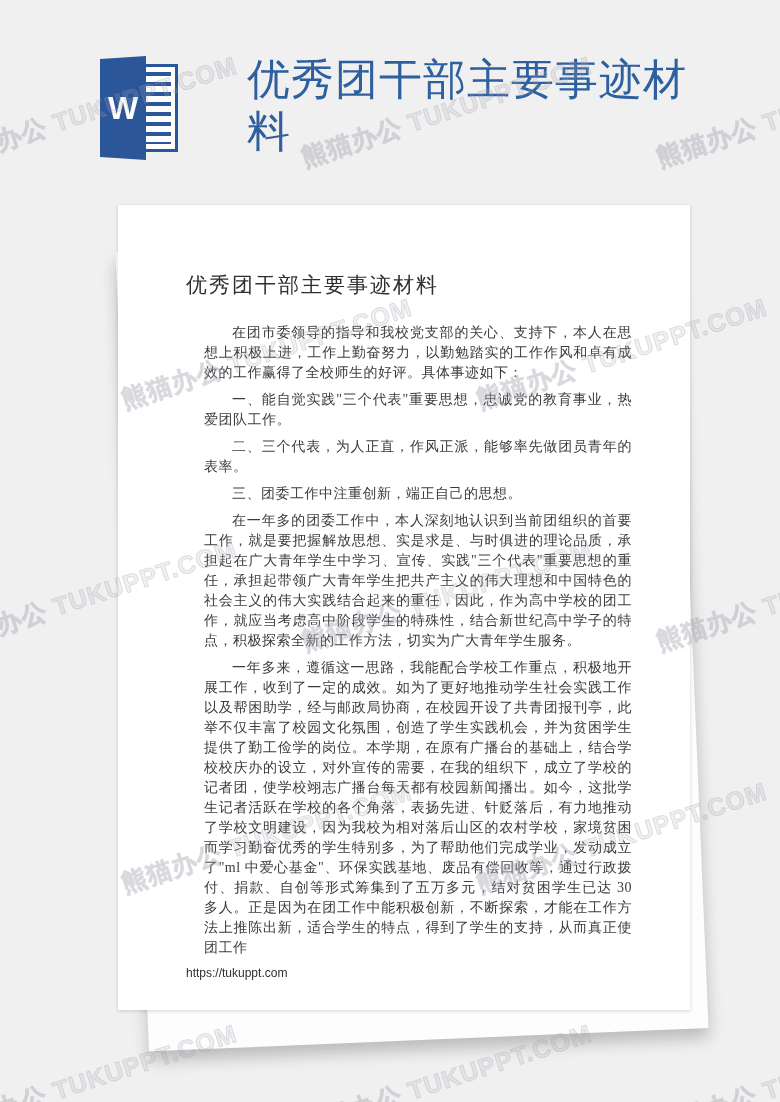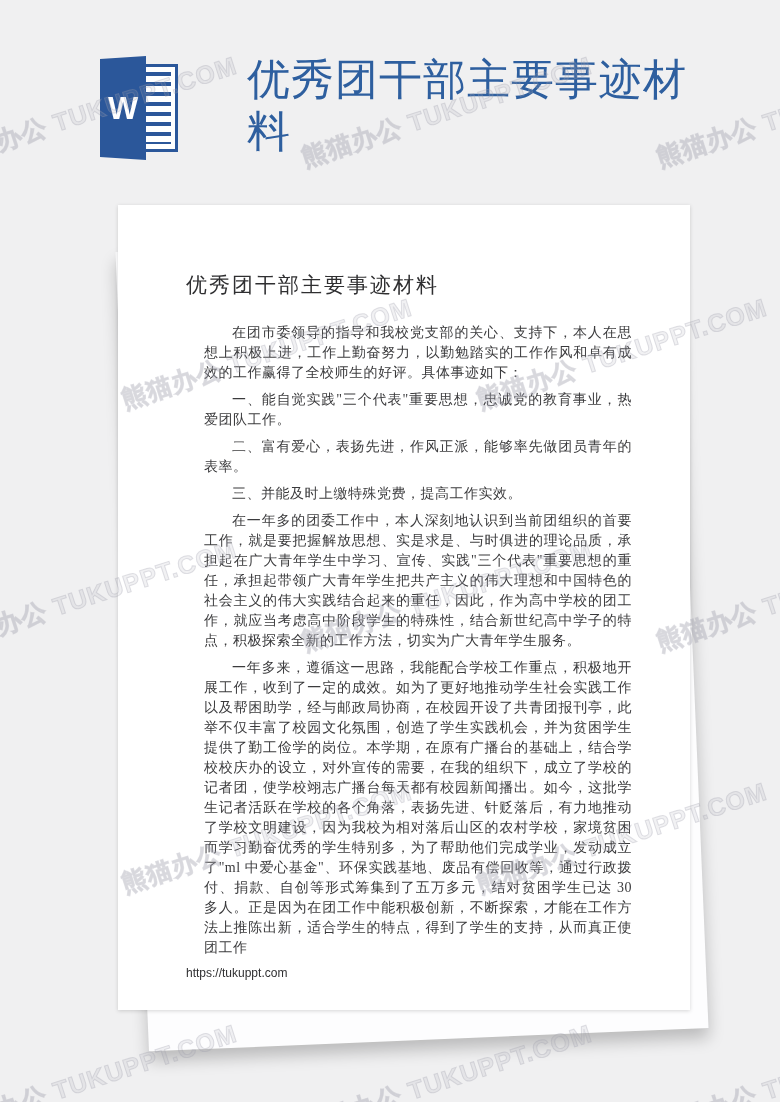--- a/index.html
+++ b/index.html
@@ -97,22 +97,22 @@
 </div>
 <h1 class="page-title">优秀团干部主要事迹材料</h1>
 
 <div class="sheet-behind"></div>
 
 <div class="sheet">
   <h2 class="doc-heading">优秀团干部主要事迹材料</h2>
   <div class="doc-body">
       <p class="para">在团市委领导的指导和我校党支部的关心、支持下，本人在思想上积极上进，工作上勤奋努力，以勤勉踏实的工作作风和卓有成效的工作赢得了全校师生的好评。具体事迹如下：</p>
       <p class="para">一、能自觉实践"三个代表"重要思想，忠诚党的教育事业，热爱团队工作。</p>
-      <p class="para">二、富有爱心，表扬先进，作风正派，能够率先做团员青年的表率。</p>
-      <p class="para">三、并能及时上缴特殊党费，提高工作实效。</p>
+      <p class="para">二、三个代表，为人正直，作风正派，能够率先做团员青年的表率。</p>
+      <p class="para">三、团委工作中注重创新，端正自己的思想。</p>
       <p class="para">在一年多的团委工作中，本人深刻地认识到当前团组织的首要工作，就是要把握解放思想、实是求是、与时俱进的理论品质，承担起在广大青年学生中学习、宣传、实践"三个代表"重要思想的重任，承担起带领广大青年学生把共产主义的伟大理想和中国特色的社会主义的伟大实践结合起来的重任，因此，作为高中学校的团工作，就应当考虑高中阶段学生的特殊性，结合新世纪高中学子的特点，积极探索全新的工作方法，切实为广大青年学生服务。</p>
       <p class="para">一年多来，遵循这一思路，我能配合学校工作重点，积极地开展工作，收到了一定的成效。如为了更好地推动学生社会实践工作以及帮困助学，经与邮政局协商，在校园开设了共青团报刊亭，此举不仅丰富了校园文化氛围，创造了学生实践机会，并为贫困学生提供了勤工俭学的岗位。本学期，在原有广播台的基础上，结合学校校庆办的设立，对外宣传的需要，在我的组织下，成立了学校的记者团，使学校翊志广播台每天都有校园新闻播出。如今，这批学生记者活跃在学校的各个角落，表扬先进、针贬落后，有力地推动了学校文明建设，因为我校为相对落后山区的农村学校，家境贫困而学习勤奋优秀的学生特别多，为了帮助他们完成学业，发动成立了"ml 中爱心基金"、环保实践基地、废品有偿回收等，通过行政拨付、捐款、自创等形式筹集到了五万多元，结对贫困学生已达 30 多人。正是因为在团工作中能积极创新，不断探索，才能在工作方法上推陈出新，适合学生的特点，得到了学生的支持，从而真正使团工作</p>
     </div>
   <div class="sheet-footer">https://tukuppt.com</div>
 </div>
 
 <div class="wm-layer">
     <span class="wm" style="left: -60px; top: 95px;">熊猫办公 TUKUPPT.COM</span>
     <span class="wm" style="left: 295px; top: 95px;">熊猫办公 TUKUPPT.COM</span>
     <span class="wm" style="left: 650px; top: 95px;">熊猫办公 TUKUPPT.COM</span>

